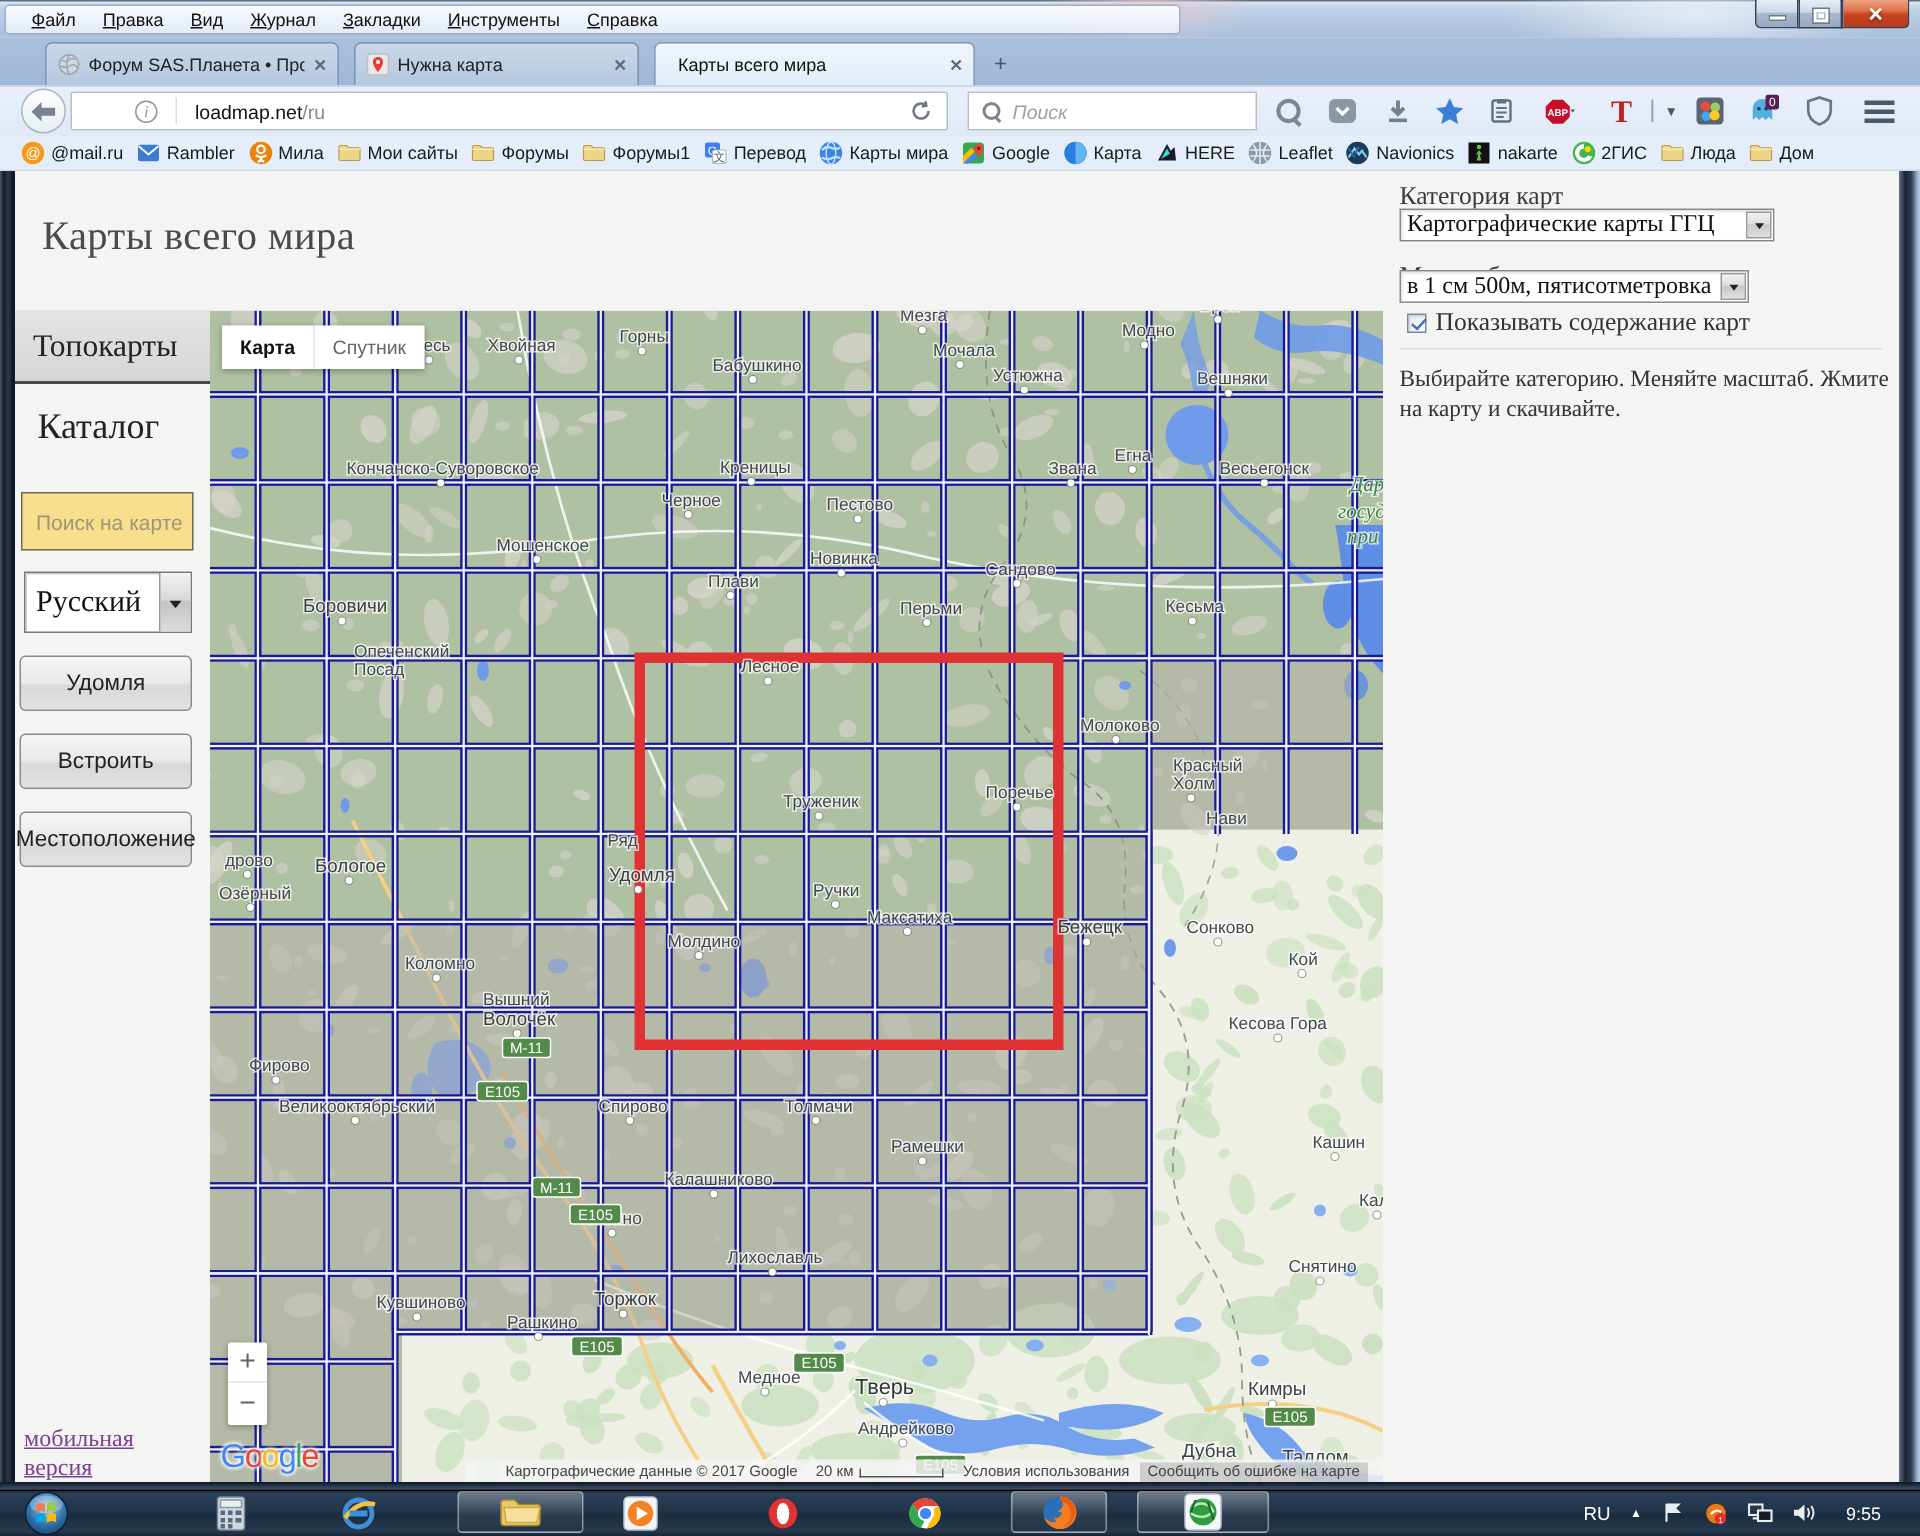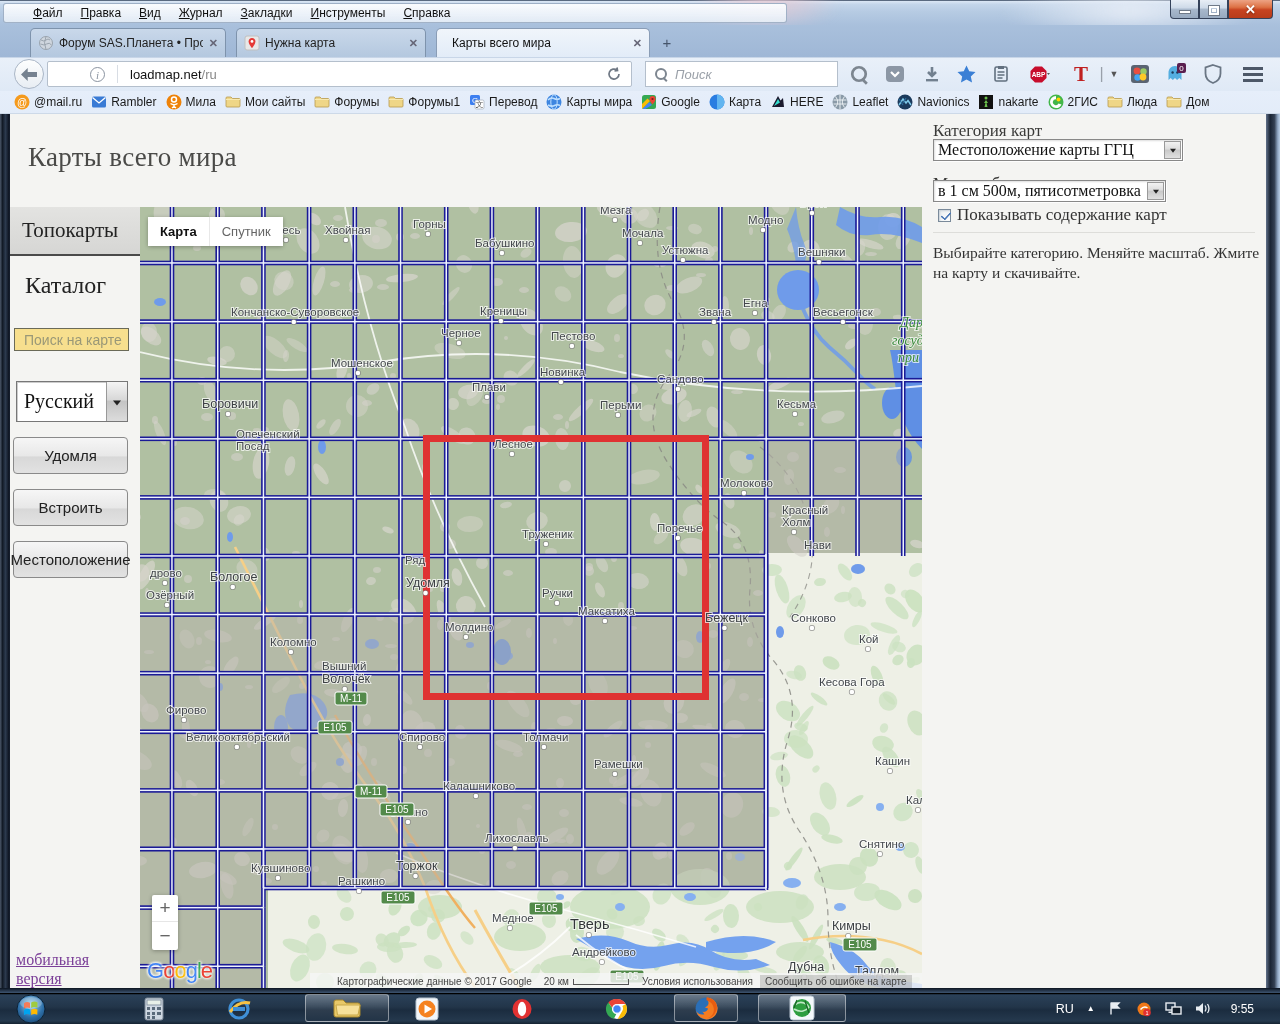--- a/index.html
+++ b/index.html
@@ -7,21 +7,21 @@
 .abs{position:absolute}
 
 #titlebar{left:0;top:0;width:1280px;height:25px;border-top:1px solid #5a6a80;
  background:linear-gradient(180deg,#dbe7f5 0%,#c3d5ea 15%,#b6cbe3 45%,#a9c0dc 100%)}
 #titlebar .blob1{left:690px;top:-26px;width:150px;height:56px;border-radius:50%;
  background:radial-gradient(closest-side,rgba(230,200,210,0.9),rgba(230,200,210,0));filter:blur(6px)}
 #titlebar .blob2{left:1000px;top:-20px;width:260px;height:60px;border-radius:50%;
  background:radial-gradient(closest-side,rgba(235,240,248,0.9),rgba(235,240,248,0));filter:blur(6px)}
 #menustrip{left:3px;top:3px;z-index:5;width:784px;height:20px;border-radius:3px;
  background:linear-gradient(180deg,rgba(252,253,255,0.95),rgba(233,240,248,0.88));
- border:1px solid rgba(140,160,185,0.8);display:flex;align-items:center;padding-left:20px;gap:0}
+ border:1px solid rgba(140,160,185,0.8);display:flex;align-items:center;padding-left:8px;gap:0}
 #menustrip span{font-size:12px;color:#111;padding:0 9px}
 #menustrip u{text-decoration:underline}
 
 #winbtns{right:7px;top:0;height:19px;display:flex}
 .wbtn{width:29px;height:19px;border:1px solid #35425a;border-top:none;
  background:linear-gradient(180deg,#e8eef6 0%,#cdd9e8 45%,#a9b9cd 50%,#97a9bf 100%);
  display:flex;align-items:center;justify-content:center;position:relative}
 .wbtn:first-child{border-radius:0 0 0 4px}
 #closebtn{width:45px;border-radius:0 0 4px 0;
  background:linear-gradient(180deg,#eda384 0%,#dd7245 40%,#c74320 55%,#b83c1a 100%)}
@@ -70,21 +70,21 @@
 #page{left:0;top:114px;width:1280px;height:877px;background:#f4f4f2;overflow:hidden}
 #lborder{left:0;top:114px;width:10px;height:877px;background:linear-gradient(90deg,#4c586a 0%,#121a26 25%,#2c3a4e 55%,#0d1320 90%,#1c2636 100%);z-index:40}
 #rborder{left:1266px;top:114px;width:14px;height:877px;background:linear-gradient(90deg,#60708a 0%,#1a2434 30%,#333f52 60%,#94abc8 85%,#b9cde4 100%);z-index:40}
 #bborder{left:0;top:988px;width:1280px;height:5px;background:linear-gradient(180deg,#0c1420,#3e5572);z-index:41}
 h1.pagetitle{position:absolute;left:28px;top:142px;font-family:"Liberation Serif",serif;font-weight:400;
  font-size:27px;color:#4a4a48;letter-spacing:0.3px}
 #topokarty{left:10px;top:207px;width:130px;height:49px;background:linear-gradient(180deg,#e3e3e1,#d6d6d4);
  border-bottom:2px solid #4a4a4a;font-family:"Liberation Serif",serif;font-size:21px;color:#222;
  display:flex;align-items:center;padding-left:12px}
 #katalog{left:25px;top:272px;font-family:"Liberation Serif",serif;font-size:24px;color:#222}
-#searchyellow{left:14px;top:328px;width:115px;height:23px;background:#f7df8e;border:1px solid #6a6a58;
+#searchyellow{left:14px;top:328px;width:115px;height:39px;background:#f7df8e;border:1px solid #6a6a58;
  font-size:14px;color:#9a9877;display:flex;align-items:center;padding-left:9px}
 #langsel{left:16px;top:381px;width:112px;height:41px;background:#fff;border:1px solid #777;box-shadow:inset 1px 1px 0 #ccc;
  display:flex;align-items:center}
 #langsel .txt{font-family:Liberation Serif, serif;font-size:20px;color:#111;padding-left:7px;flex:1}
 .selbtn{width:21px;height:100%;background:linear-gradient(180deg,#f4f4f4,#d8d8d8 45%,#c4c4c4 50%,#dcdcdc);border-left:1px solid #999;position:relative}
 .selbtn:after{content:"";position:absolute;left:50%;top:50%;transform:translate(-50%,-30%);
  border-left:4px solid transparent;border-right:4px solid transparent;border-top:5px solid #222}
 .sbtn{position:absolute;left:13px;width:115px;height:37px;border:1px solid #8a8a8a;border-radius:4px;
  background:linear-gradient(180deg,#f6f6f6,#e8e8e8 50%,#d8d8d8 55%,#e2e2e2);
  display:flex;align-items:center;justify-content:center;font-size:15px;color:#222}
@@ -1555,21 +1555,21 @@
       <span style="margin-left:27px">Картографические данные © 2017 Google</span>
 <span style="margin-left:12px">20 км</span>
       <span style="display:inline-block;width:56px;height:6px;border:1.5px solid #555;border-top:none;margin-left:4px"></span>
 <span style="margin-left:13px">Условия использования</span>
 <span style="margin-left:7px;background:rgba(110,110,110,0.28);padding:1px 5px;white-space:nowrap">Сообщить об ошибке на карте</span>
     </div>
 
 <div id="rightpanel" class="abs">
 <span class="lbl" style="top:7px">Категория карт</span>
 <div class="wsel" style="top:25px;width:250px">
-        <span class="t">Местоположение карты ГГЦ</span>
+        <span class="t">Картографические карты ГГЦ</span>
         <span class="b"></span>
       </div>
 <span class="lbl" style="top:60px">Масштаб</span>
 <div class="wsel" style="top:66px;width:233px">
         <span class="t">в 1 см 500м, пятисотметровка</span>
         <span class="b"></span>
       </div>
 <div id="chkrow" style="top:91px;left:16px">
         <span id="chk"></span>
         <span style="font-size:17px">Показывать содержание карт</span>

